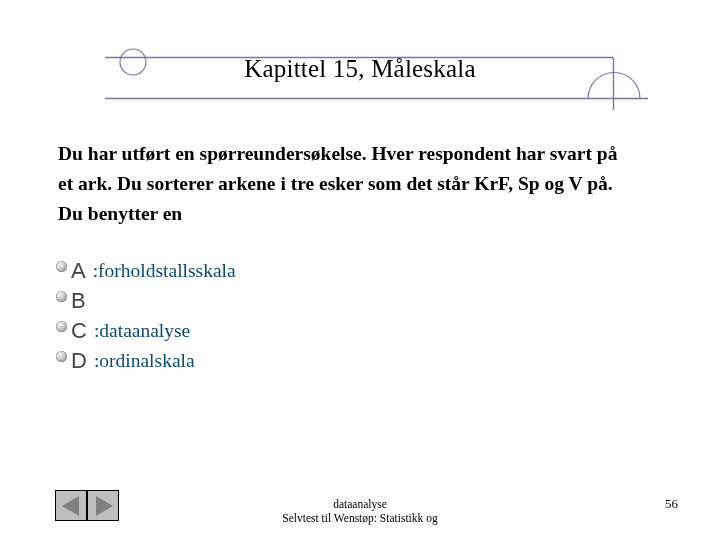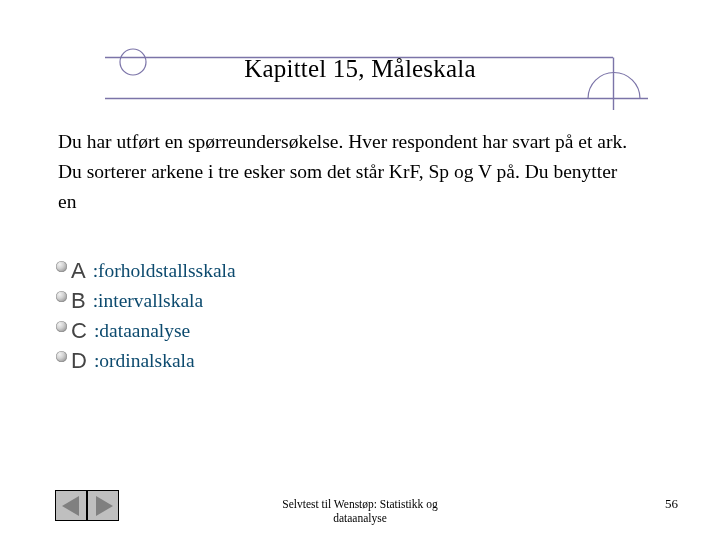--- a/index.html
+++ b/index.html
@@ -51,26 +51,27 @@
     line-height: 34px;
     color: #000000;
     letter-spacing: 0.2px;
     white-space: nowrap;
   }
 
   
   .body-text {
     position: absolute;
     left: 58px;
-    top: 127px;
+    top: 139px;
     width: 572px;
     font-family: "Liberation Serif", "DejaVu Serif", serif;
     font-size: 19.5px;
     line-height: 30px;
     color: #000000;
+    font-weight: bold;
   }
 
   
   .answer-list {
     position: absolute;
     left: 42px;
     top: 256px;
     width: 420px;
   }
 
@@ -202,21 +203,20 @@
 
     <div class="answer-item">
       <span class="bullet"></span>
       <span class="answer-letter">A</span>
       <span class="answer-text">:forholdstallsskala</span>
     </div>
 
     <div class="answer-item">
       <span class="bullet"></span>
       <span class="answer-letter">B</span>
-      <span class="answer-text">:intervallskala</span>
     </div>
 
     <div class="answer-item">
       <span class="bullet"></span>
       <span class="answer-letter">C</span>
       <span class="answer-text">:dataanalyse</span>
     </div>
 
     <div class="answer-item">
       <span class="bullet"></span>
@@ -229,19 +229,19 @@
   <div class="nav-buttons">
     <div class="nav-btn">
       <span class="tri-left"></span>
     </div>
     <div class="nav-btn">
       <span class="tri-right"></span>
     </div>
   </div>
 
   <div class="footer-note">
+    <div>dataanalyse</div>
     <div>Selvtest til Wenstøp: Statistikk og</div>
-    <div>dataanalyse</div>
   </div>
 
   <div class="page-number">56</div>
 
 </div>
 
 </body></html>

